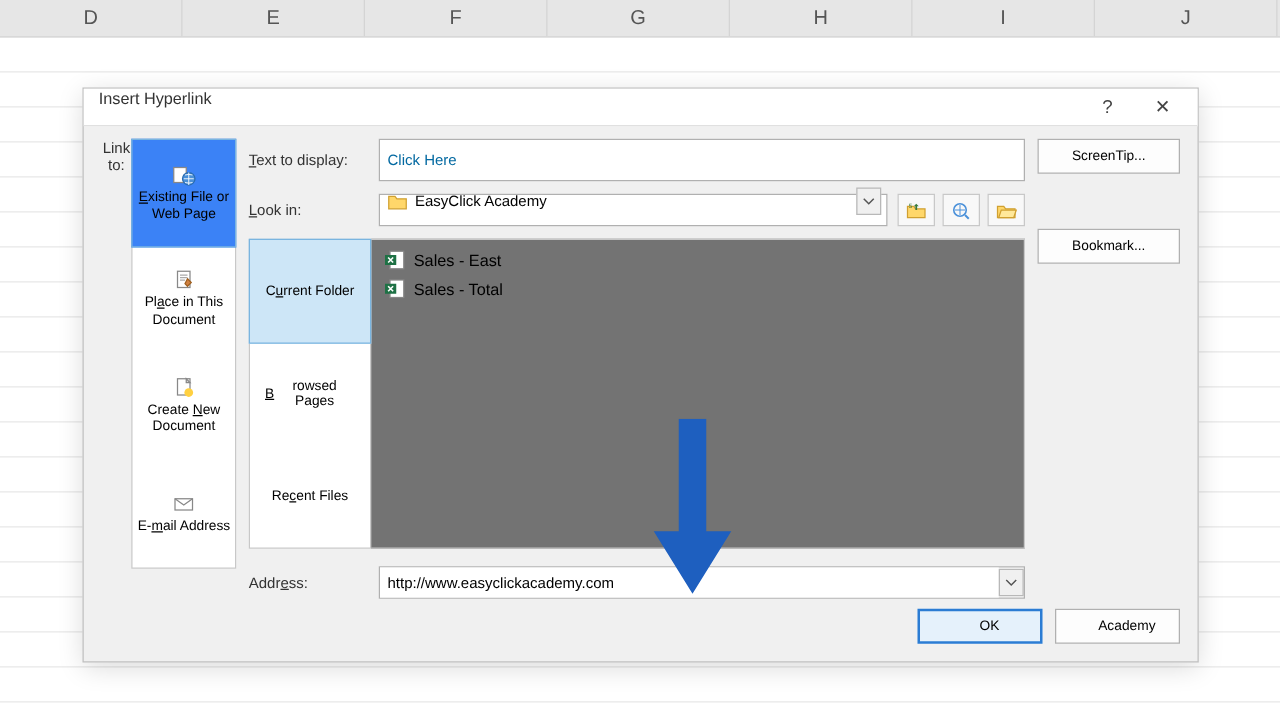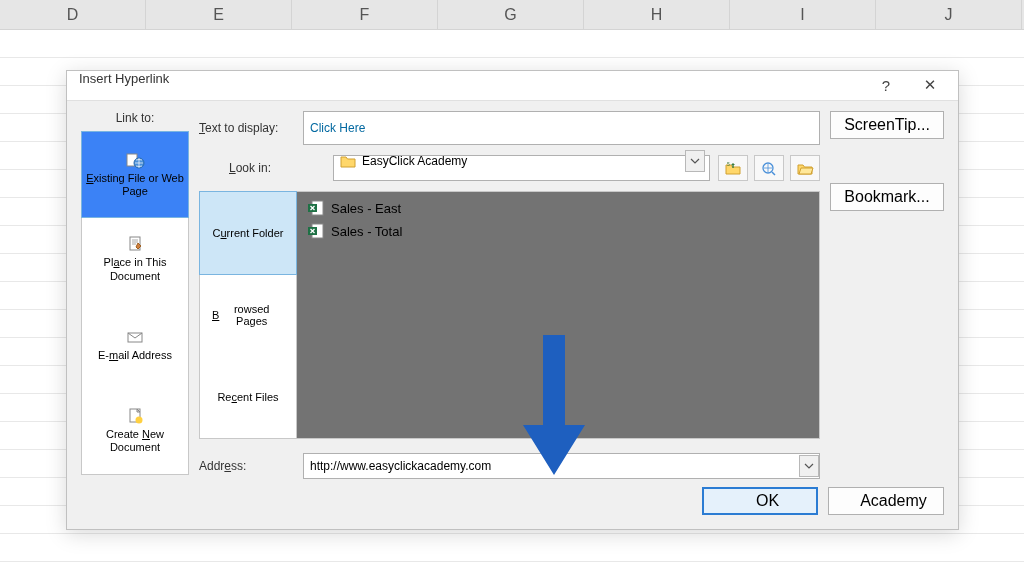--- a/index.html
+++ b/index.html
@@ -13,21 +13,21 @@
 
 .dialog { position: absolute; left: 66px; top: 70px; width: 893px; height: 460px; background: #f0f0f0; border: 1px solid #c0c0c0; box-shadow: 0 4px 20px rgba(0,0,0,0.15); }
 .titlebar { display: flex; justify-content: space-between; height: 30px; padding: 0 8px 0 12px; background: #fff; border-bottom: 1px solid #e0e0e0; }
 .titlebar-title { font-size: 13px; color: #333; }
 .titlebar-controls { display: flex; gap: 4px; }
 .titlebar-btn { width: 40px; height: 28px; display: flex; align-items: center; justify-content: center; color: #444; font-size: 15px; }
 .titlebar-btn.close { font-size: 15px; }
 
 .dialog-body { padding: 10px 14px; display: flex; gap: 10px; height: calc(100% - 30px); }
 
-.linkto-col { width: 108px; display: flex; flex-direction: column; align-items: stretch; }
+.linkto-col { width: 108px; display: flex; flex-direction: row; align-items: stretch; }
 .linkto-label { text-align: center; font-size: 12px; color: #333; margin-bottom: 6px; }
 .linkto-panel { border: 1px solid #c8c8c8; background: #fff; display: flex; flex-direction: column; height: 344px; }
 .linkto-item { flex: 1; display: flex; flex-direction: column; align-items: center; justify-content: center; padding: 4px 2px; font-size: 11px; text-align: center; border-bottom: 1px solid transparent; cursor: pointer; gap: 3px; }
 .linkto-item.selected { background: #3b82f6; border: 1px solid #7ab5e0; margin: -1px; position: relative; z-index: 1; }
 .linkto-item .icon { width: 20px; height: 18px; display: block; }
 .linkto-item span.label { line-height: 1.2; }
 
 .main-col { flex: 1; display: flex; flex-direction: column; gap: 10px; }
 .form-row { display: flex; align-items: center; gap: 8px; }
 .form-label { width: 96px; font-size: 12px; color: #333; }
@@ -36,39 +36,39 @@
 
 .nav-area { display: flex; height: 248px; }
 .nav-tabs { width: 98px; border: 1px solid #c8c8c8; background: #fff; display: flex; flex-direction: column; }
 .nav-tab { flex: 1; display: flex; align-items: center; justify-content: center; font-size: 11px; text-align: center; cursor: pointer; padding: 0 12px; }
 .nav-tab.selected { background: #cde6f7; border: 1px solid #7ab5e0; margin: -1px; position: relative; z-index: 1; }
 
 .file-list { flex: 1; border: 1px solid #c8c8c8; border-left: none; background: #737373; padding: 6px 10px; display: flex; flex-direction: column; gap: 3px; }
 .file-item { display: flex; align-items: center; gap: 6px; font-size: 13px; cursor: pointer; padding: 1px 0; }
 .file-item svg { width: 18px; height: 18px; flex-shrink: 0; }
 
-.lookin-row { display: flex; align-items: center; gap: 8px; margin-left: 30px; }
+.lookin-row { display: flex; align-items: center; gap: 8px; }
 .combo { flex: 1; height: 26px; border: 1px solid #b0b0b0; background: #fff; display: flex; align-items: center; padding: 0 4px 15px 6px; gap: 6px; }
 .combo svg.folder { width: 16px; height: 14px; }
 .combo-text { flex: 1; font-size: 12px; }
 .combo-arrow { width: 20px; height: 22px; background: #f0f0f0; border: 1px solid #b8b8b8; display: flex; align-items: center; justify-content: center; }
 .toolbar-btns { display: flex; gap: 6px; }
 .toolbtn { width: 30px; height: 26px; border: 1px solid #c8c8c8; background: #f8f8f8; display: flex; align-items: center; justify-content: center; cursor: pointer; }
 
 .address-combo { flex: 1; height: 26px; border: 1px solid #b0b0b0; background: #fff; display: flex; align-items: center; }
 .address-combo input { flex: 1; border: none; outline: none; padding: 0 6px; font-size: 12px; height: 100%; }
 
 .side-col { width: 114px; display: flex; flex-direction: column; gap: 8px; padding-top: 0; }
-.btn { height: 28px; border: 1px solid #b0b0b0; background: #fdfdfd; font-size: 16px; cursor: pointer; display: flex; align-items: center; justify-content: center; }
+.btn { height: 28px; border: 1px solid #b0b0b0; background: #fdfdfd; font-size: 11px; cursor: pointer; display: flex; align-items: center; justify-content: center; }
 .btn.primary { border: 2px solid #2b7cd3; background: #e5f1fb; }
 .side-col .btn:first-child { margin-top: 0; }
 .bookmark-btn { margin-top: 36px; }
 
 .footer-btns { position: absolute; bottom: 14px; right: 14px; display: flex; gap: 10px; }
-.footer-btns .btn { width: 116px; padding-left: 15px; }
+.footer-btns .btn { width: 100px; padding-left: 15px; }
 
 .arrow-overlay { position: absolute; left: 452px; top: 264px; pointer-events: none; }
 
 .underline { text-decoration: underline; text-decoration-skip-ink: none; }
 </style>
 </head>
 <body>
 
 <div class="sheet-bg">
   <div class="col-headers">
@@ -128,32 +128,32 @@
         <div class="linkto-item">
           <svg class="icon" viewBox="0 0 20 18">
               <rect x="5" y="2" width="10" height="13" fill="#fff" stroke="#888"></rect>
               <path d="M7 5 h6 M7 7 h6 M7 9 h4" stroke="#aaa"></path>
               <path d="M13 8 l3 3 -3 3 -2 -2 z" fill="#d08040" stroke="#a06020"></path>
             </svg>
           <span class="label">Pl<span class="underline">a</span>ce in This Document</span>
         </div>
         <div class="linkto-item">
           <svg class="icon" viewBox="0 0 20 18">
-              <rect x="3" y="5" width="14" height="9" fill="#fff" stroke="#888"></rect>
-              <path d="M3 5 l7 5 7 -5" fill="none" stroke="#888"></path>
-            </svg>
-          <span class="label">E-<span class="underline">m</span>ail Address</span>
-        </div>
-        <div class="linkto-item">
-          <svg class="icon" viewBox="0 0 20 18">
               <rect x="5" y="2" width="10" height="13" fill="#fff" stroke="#888"></rect>
               <path d="M12 2 l3 3 h-3 z" fill="#ddd" stroke="#888"></path>
               <circle cx="14" cy="13" r="3.5" fill="#ffd040"></circle>
             </svg>
           <span class="label">Create <span class="underline">N</span>ew Document</span>
+        </div>
+        <div class="linkto-item">
+          <svg class="icon" viewBox="0 0 20 18">
+              <rect x="3" y="5" width="14" height="9" fill="#fff" stroke="#888"></rect>
+              <path d="M3 5 l7 5 7 -5" fill="none" stroke="#888"></path>
+            </svg>
+          <span class="label">E-<span class="underline">m</span>ail Address</span>
         </div>
       </div>
     </div>
 
     <div class="main-col">
       <div class="form-row">
         <div class="form-label"><span class="underline">T</span>ext to display:</div>
         <input class="text-input wide" value="Click Here" style="">
       </div>
 

